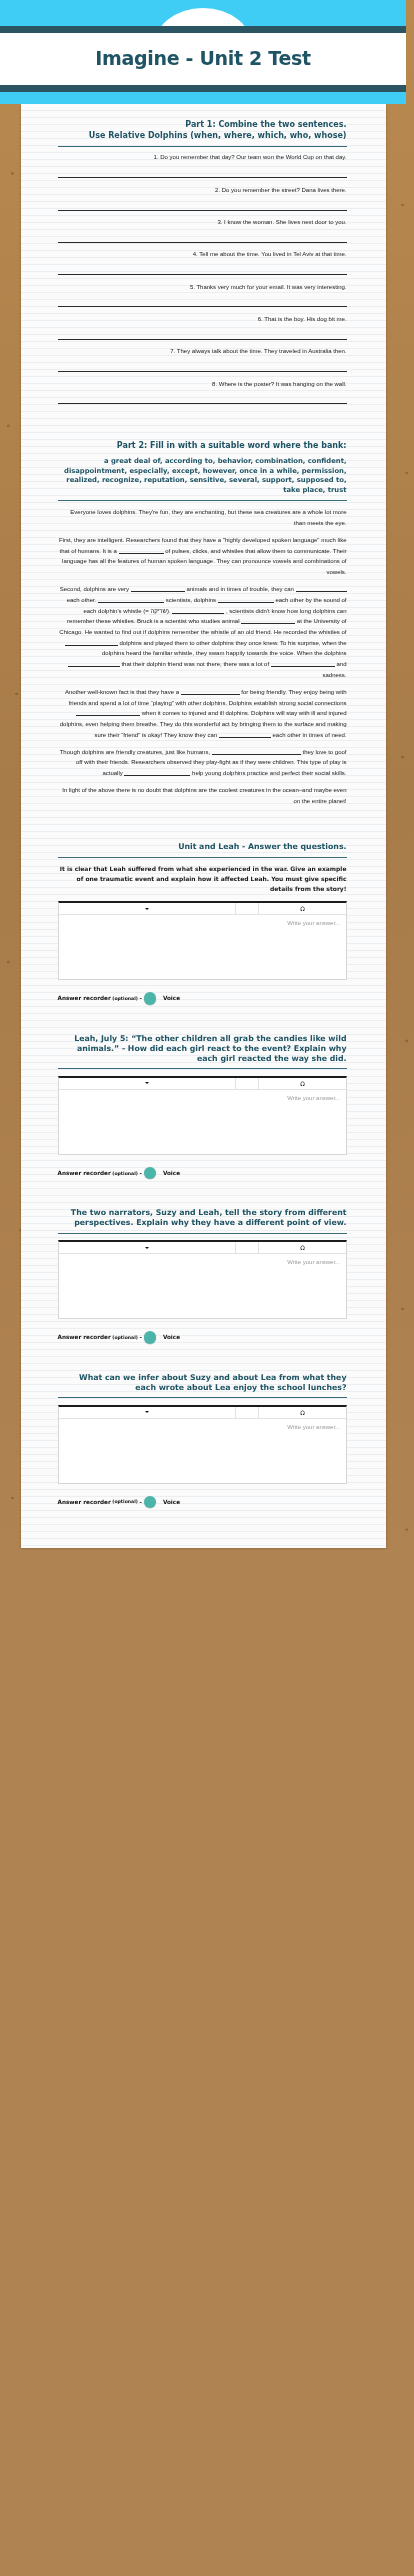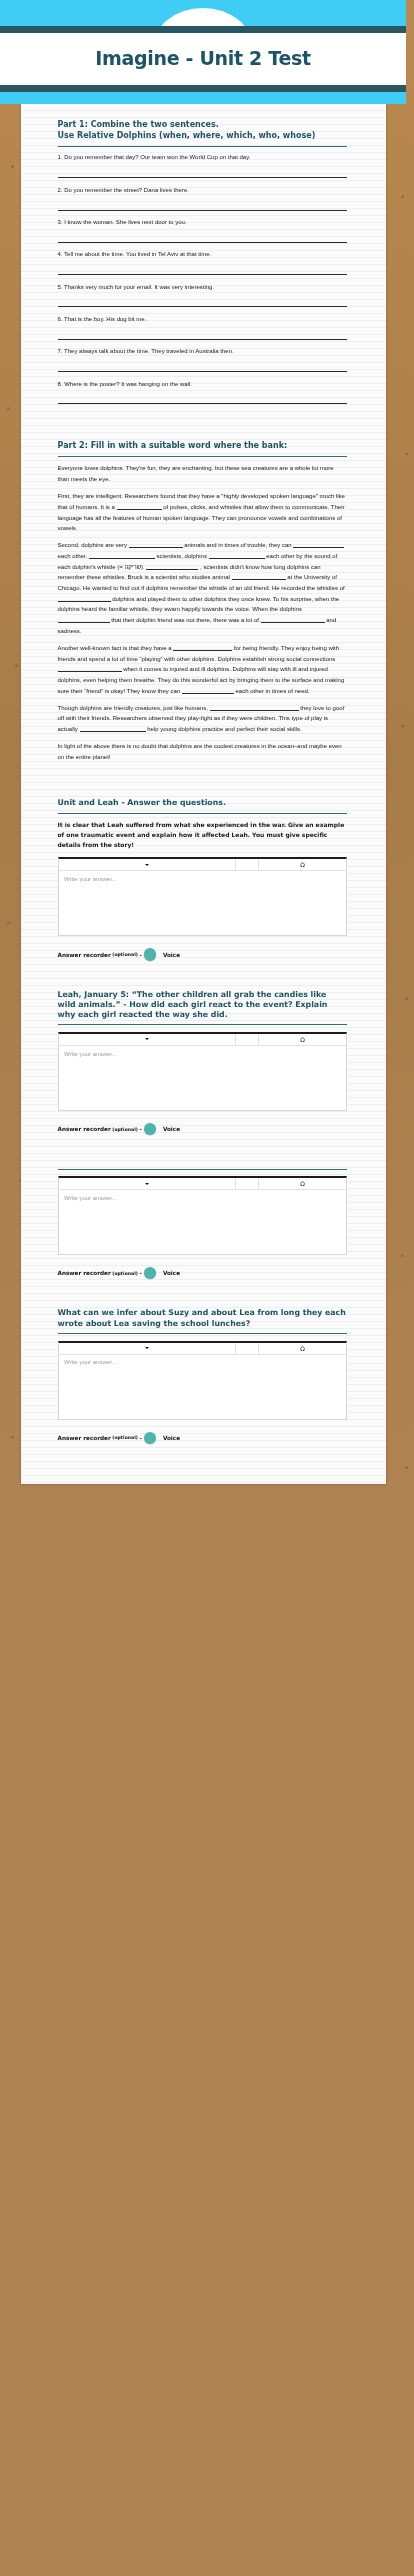--- a/index.html
+++ b/index.html
@@ -72,21 +72,21 @@
     position:relative;
     margin:0 20.5px;
     background:
       repeating-linear-gradient(180deg,
         #fbfbfb 0px, #fbfbfb 6.5px,
         #eceff1 6.5px, #eceff1 7px);
     padding:0 0 21.6px 0;
     box-shadow:0 0.5px 2.2px rgba(0,0,0,.25);
   }
   .sheet-top-pad { height:16px; }
-  .inner { padding:0 39px 0 37px; }
+  .inner { padding:0 39px 0 37px;text-align:right; }
 
   
   h2.section-title {
     font-family:"DejaVu Sans", sans-serif;
     font-weight:bold;
     color:#1f5464;
     font-size:8px;
     line-height:1.32;
     margin:0 0 1.1px 0;
   }
@@ -232,20 +232,21 @@
         <div class="blankline"></div>
       </div>
       <div class="qblock">
         <p class="q">8. Where is the poster? It was hanging on the wall.</p>
         <div class="blankline"></div>
       </div>
 
       <div class="spacer-lg"></div>
 
       <h2 class="section-title">Part 2: Fill in with a suitable word where the bank:</h2>
+      <p class="wordbank">a great deal of, according to, behavior, combination, confident, disappointment, especially, except, however, once in a while, permission, realized, recognize, reputation, sensitive, several, support, supposed to, take place, trust</p>
       <hr class="rule">
 
       <p class="body">Everyone loves dolphins. They're fun, they are enchanting, but these sea creatures are a whole lot more than meets the eye.</p>
 
       <p class="body">
         <span>First, they are intelligent. Researchers found that they have a "highly developed spoken language" much like that of humans. It is a</span>
         <span class="fill" style="width:45px"></span>
         <span>of pulses, clicks, and whistles that allow them to communicate. Their language has all the features of human spoken language. They can pronounce vowels and combinations of vowels.</span>
       </p>
 
@@ -309,21 +310,21 @@
       <div class="recorder">
         <span class="rec-label">Answer recorder</span>
         <span class="rec-opt">(optional)</span>
         <span class="rec-dash">-</span>
         <span class="rec-btn"></span>
         <span class="rec-voice">Voice</span>
       </div>
 
       <div class="spacer-lg"></div>
 
-      <h2 class="oq-title">Leah, January 5: “The other children all grab the candies like wild animals.” - How did each girl react to the event? Explain why each girl reacted the way she did.</h2>
+      <h2 class="oq-title">Leah, July 5: “The other children all grab the candies like wild animals.” - How did each girl react to the event? Explain why each girl reacted the way she did.</h2>
       <hr class="rule">
       <div class="editor">
         <div class="ed-toolbar">
           <div class="ed-tool-sel">
             <span class="caret"></span>
           </div>
           <div class="ed-tool-gap"></div>
           <div class="ed-tool-omega">Ω</div>
         </div>
         <div class="ed-area">Write your answer...</div>
@@ -331,20 +332,21 @@
       <div class="recorder">
         <span class="rec-label">Answer recorder</span>
         <span class="rec-opt">(optional)</span>
         <span class="rec-dash">-</span>
         <span class="rec-btn"></span>
         <span class="rec-voice">Voice</span>
       </div>
 
       <div class="spacer-lg"></div>
 
+      <h2 class="oq-title">The two narrators, Suzy and Leah, tell the story from different perspectives. Explain why they have a different point of view.</h2>
       <hr class="rule">
       <div class="editor">
         <div class="ed-toolbar">
           <div class="ed-tool-sel">
             <span class="caret"></span>
           </div>
           <div class="ed-tool-gap"></div>
           <div class="ed-tool-omega">Ω</div>
         </div>
         <div class="ed-area">Write your answer...</div>
@@ -352,21 +354,21 @@
       <div class="recorder">
         <span class="rec-label">Answer recorder</span>
         <span class="rec-opt">(optional)</span>
         <span class="rec-dash">-</span>
         <span class="rec-btn"></span>
         <span class="rec-voice">Voice</span>
       </div>
 
       <div class="spacer-lg"></div>
 
-      <h2 class="oq-title">What can we infer about Suzy and about Lea from long they each wrote about Lea saving the school lunches?</h2>
+      <h2 class="oq-title">What can we infer about Suzy and about Lea from what they each wrote about Lea enjoy the school lunches?</h2>
       <hr class="rule">
       <div class="editor">
         <div class="ed-toolbar">
           <div class="ed-tool-sel">
             <span class="caret"></span>
           </div>
           <div class="ed-tool-gap"></div>
           <div class="ed-tool-omega">Ω</div>
         </div>
         <div class="ed-area">Write your answer...</div>

